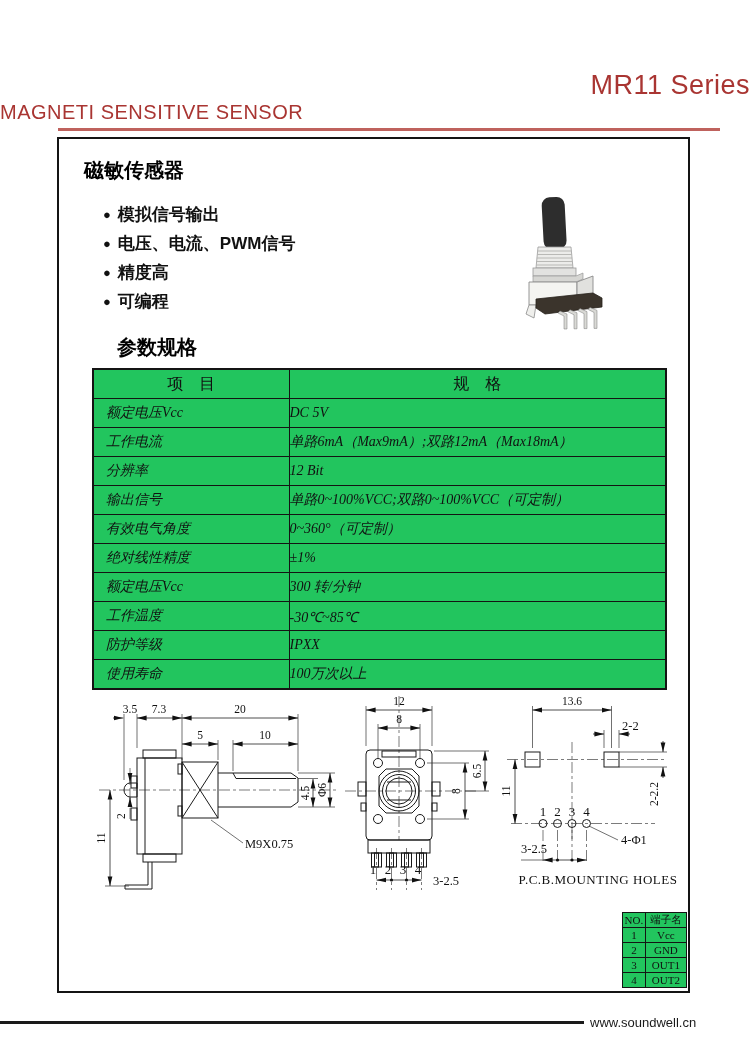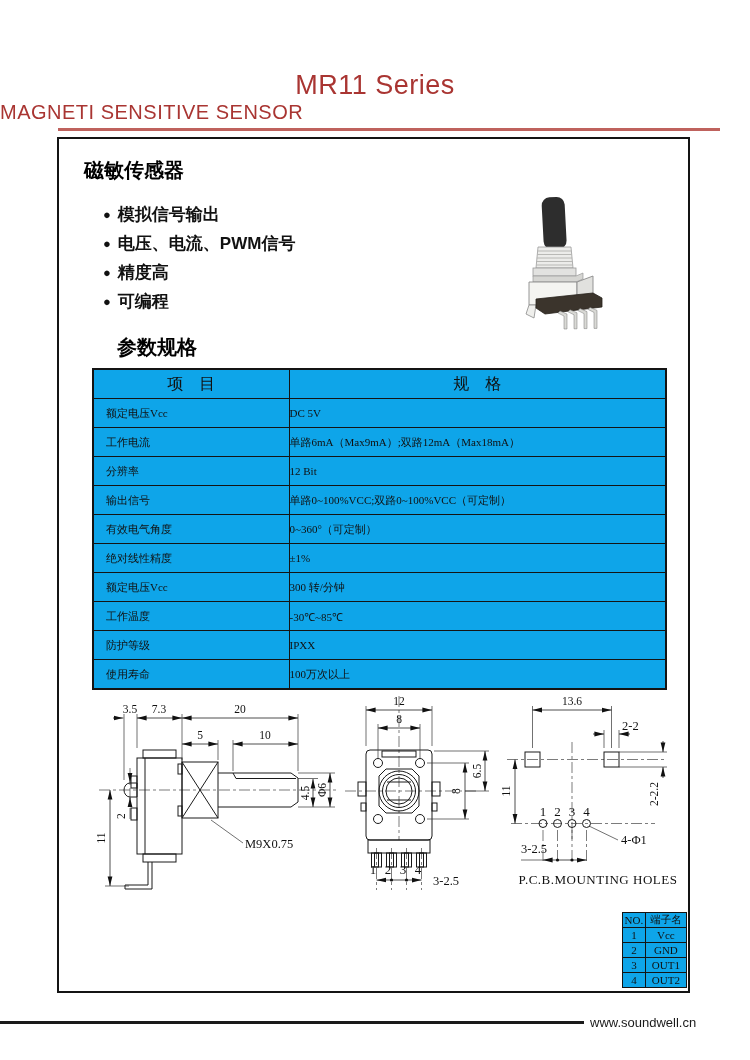--- a/index.html
+++ b/index.html
@@ -1,42 +1,42 @@
 <!DOCTYPE html>
 <html><head>
 <meta charset="utf-8">
 <style>
   html,body{margin:0;padding:0;background:#ffffff;}
   .page{position:relative;width:750px;height:1060px;background:#fff;overflow:hidden;
         font-family:"Liberation Sans",sans-serif;color:#111;}
   .abs{position:absolute;}
 
-  .title{position:absolute;left:0;top:70px;width:750px;text-align:center;
+  .title{position:absolute;left:0;top:70px;width:750px;text-align:right;
          font-size:27px;font-weight:400;color:#A93532;letter-spacing:.5px;}
   .subtitle{position:absolute;left:0;top:101px;width:750px;text-align:left;
          font-size:20px;font-weight:400;color:#A93532;letter-spacing:.5px;}
   .red-rule{position:absolute;left:58px;top:128px;width:662px;height:3px;background:#BF625D;}
 
   .frame{position:absolute;left:57px;top:137px;width:629px;height:852px;border:2px solid #141414;}
 
   .h-cn{position:absolute;font-size:20px;font-weight:700;color:#000;}
   .h-sensor{left:84px;top:157px;}
   .h-specs{left:82px;top:334px;margin-left:35px;}
 
   .features{position:absolute;left:103px;top:200px;margin:0;padding:0;list-style:none;}
   .features li{display:flex;align-items:center;height:29px;gap:7px;}
   .features .dot{font-size:13px;line-height:1;}
   .features .ftxt{font-size:17px;font-weight:700;}
 
-  table{border-collapse:collapse;background:#0ea5e9;}
+  table{border-collapse:collapse;background:#22c55e;}
   .spec-table{position:absolute;left:92px;top:368px;width:573px;table-layout:fixed;
               border:2px solid #141414;font-family:"Liberation Serif",serif;}
   .spec-table th,.spec-table td{border:1px solid #141414;height:28px;padding:0;}
   .spec-table th{font-size:16px;font-weight:400;text-align:center;white-space:pre;}
-  .spec-table td{font-size:11px;}
+  .spec-table td{font-size:14px;font-style:italic;}
   .spec-table td.c1{padding-left:12px;}
   .spec-table td.c2{}
 
   .term-table{position:absolute;left:622px;top:912px;width:65px;z-index:5;
               border:1.5px solid #141414;font-family:"Liberation Serif",serif;}
   .term-table th,.term-table td{border:1px solid #141414;height:14px;padding:0;
               text-align:center;font-weight:400;font-size:11px;}
   .term-table th.cn{font-size:10.5px;}
 
   .drw{position:absolute;}

